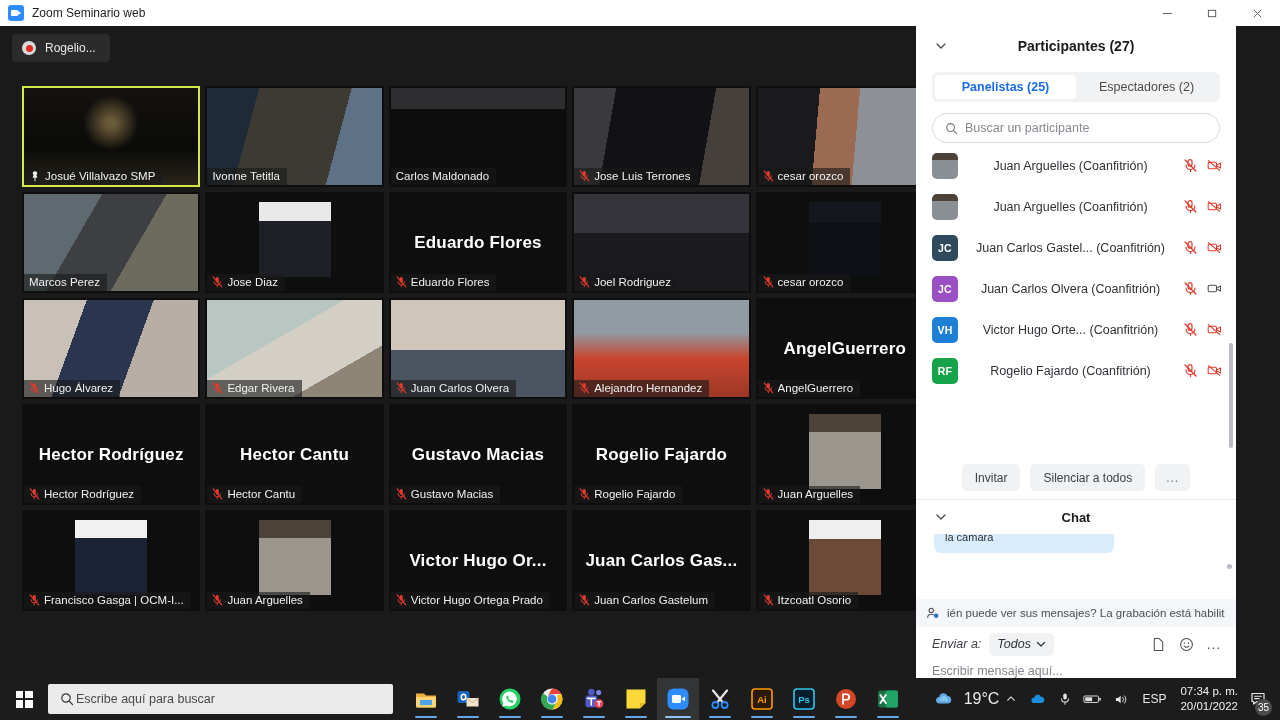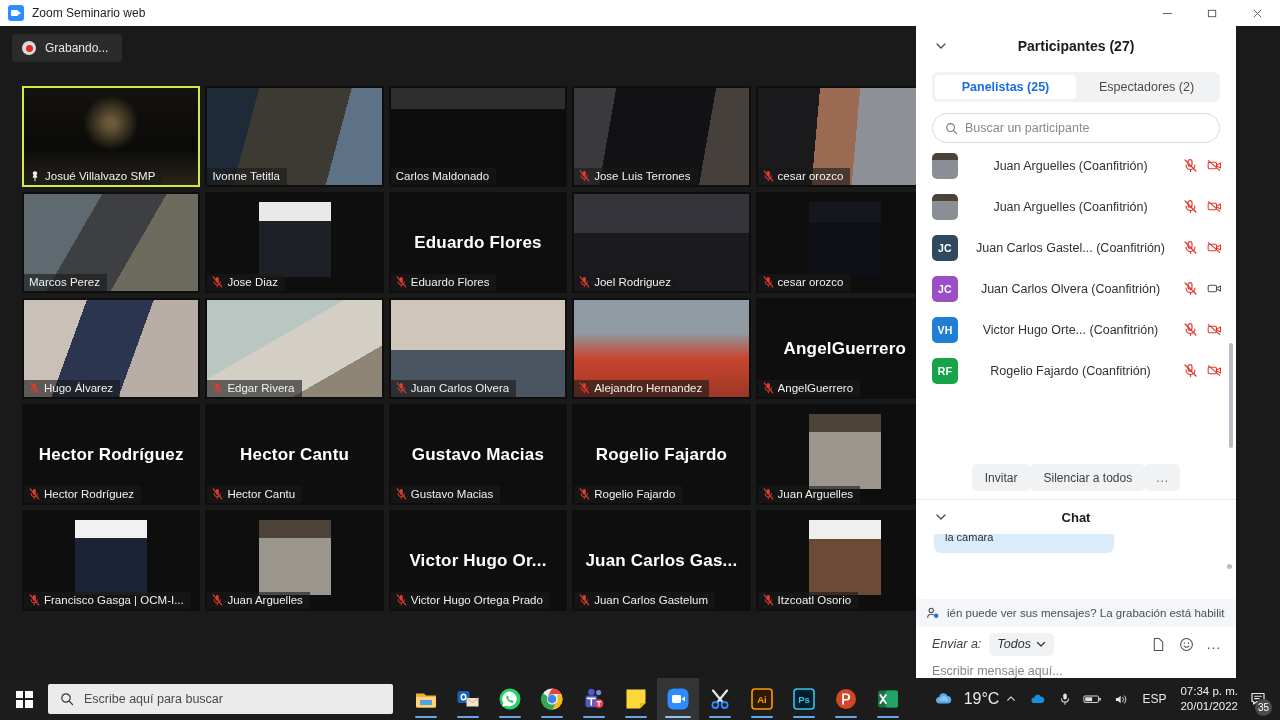--- a/index.html
+++ b/index.html
@@ -142,21 +142,21 @@
   .ic-red { color: #e0392b; }
   .ic-gray { color: #4c4f55; }
 
   .plist-scroll {
     position: absolute; right: 3px; width: 4px; border-radius: 2px;
     background: #b9bcc2;
   }
 
   .pactions {
     height: 44px; display: flex; align-items: center; justify-content: center;
-    flex: none; border-bottom: 1px solid #e9eaec;
+    gap: 10px; flex: none; border-bottom: 1px solid #e9eaec;
   }
   .pbtn {
     height: 27px; padding: 0 13px; border-radius: 5px; background: #f1f2f4;
     display: flex; align-items: center; justify-content: center;
     font-size: 12px; color: #3d4046;
   }
   .pbtn.dots { padding: 0 11px; letter-spacing: 1px; color: #6a6d73; }
 
   .chat-header {
     height: 34px; display: flex; align-items: center; position: relative; flex: none;
@@ -207,21 +207,21 @@
   .start {
     width: 48px; height: 42px; display: flex; align-items: center; justify-content: center;
   }
   .start-glyph {
     width: 17px; height: 17px; display: grid; grid-template-columns: 1fr 1fr;
     grid-template-rows: 1fr 1fr; gap: 2px;
   }
   .start-glyph i { background: #fff; display: block; }
   .tb-search {
     width: 345px; height: 30px; background: #ebebeb; border-radius: 2px;
-    display: flex; align-items: center; gap: 10px; padding: 0 12px;
+    display: flex; align-items: center; gap: 2px; padding: 0 12px;
   }
   .tb-search svg { width: 14px; height: 14px; color: #3a3a3a; flex: none; }
   .tb-search span { font-size: 12.5px; color: #4a4a4a; }
   .tb-apps { display: flex; align-items: center; height: 42px; margin-left: 12px; }
   .tb-app {
     width: 42px; height: 42px; display: flex; align-items: center; justify-content: center;
     position: relative;
   }
   .tb-app.active { background: #333436; }
   .tb-app .under {
@@ -276,21 +276,21 @@
           </svg>
       </div>
     </div>
   </div>
 
   <div class="meeting">
     <div class="recording-pill">
       <span class="rec-dot">
           <i></i>
         </span>
-      <span class="rec-label">Grabando...</span>
+      <span class="rec-label">Rogelio...</span>
     </div>
     <div class="grid" id="tile-grid">
         <div class="tile speaking">
           <div class="tile-media" style="background: radial-gradient(circle at 50% 36%, rgb(107, 90, 58) 0px, rgb(107, 90, 58) 4%, rgba(0, 0, 0, 0) 26%), linear-gradient(rgb(20, 18, 14), rgb(10, 10, 8) 62%, rgb(42, 36, 26));"></div>
           <div class="tile-label">
             <svg class="pin-ic" viewBox="0 0 14 14">
               <path d="M7 1.6c-1.5 0-2.6 1-2.6 2.3 0 .9.5 1.5 1 2L4.2 9h5.6L8.6 5.9c.5-.5 1-1.1 1-2 0-1.3-1.1-2.3-2.6-2.3z" fill="#f0f0f0"></path>
               <path d="M7 9v3.6" stroke="#f0f0f0" stroke-width="1.2" stroke-linecap="round"></path>
             </svg>
             <span class="nm">Josué Villalvazo SMP</span>

